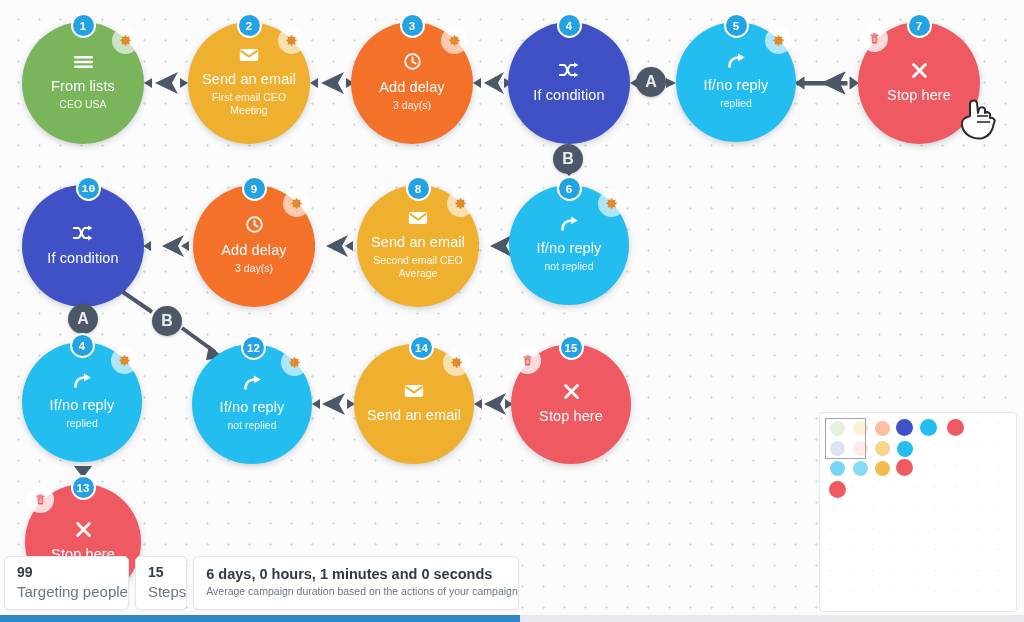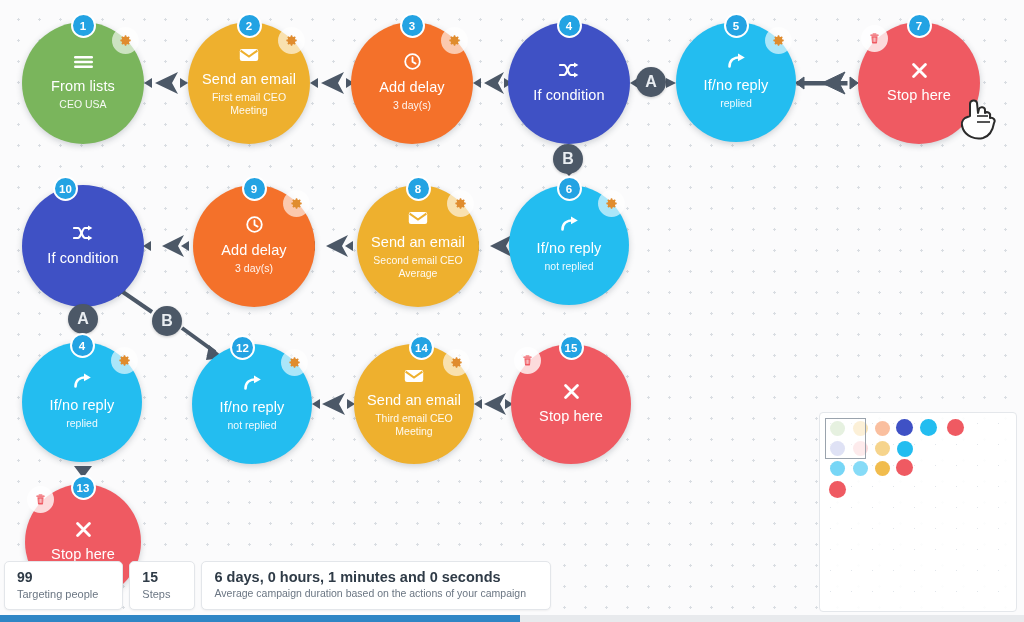--- a/index.html
+++ b/index.html
@@ -130,28 +130,28 @@
     bottom: 12px;
     display: flex;
     align-items: stretch;
     gap: 6px;
     z-index: 60;
   }
   .stat-card {
     background: #ffffff;
     border: 1px solid #e3e6ea;
     border-radius: 5px;
-    padding: 7px 24px 8px 12px;
+    padding: 7px 0 8px 12px;
     box-shadow: 0 1px 2px rgba(0,0,0,0.05);
     display: flex;
     flex-direction: column;
     justify-content: center;
   }
   .stat-value { font-size: 14px; font-weight: bold; color: #2f3b47; line-height: 1.2; }
-  .stat-label { font-size: 11px; color: #6b7683; line-height: 1.3; margin-top: 1px; }
+  .stat-label { font-size: 15px; color: #6b7683; line-height: 1.3; margin-top: 1px; }
   .stat-card.wide .stat-value { font-size: 14.5px; }
   .stat-card.wide .stat-label { font-size: 10.5px; }
 
   
   #minimap {
     position: absolute;
     left: 819px;
     top: 412px;
     width: 198px;
     height: 200px;
@@ -396,21 +396,21 @@
         <span class="n-icon">
           <svg width="20" height="16" viewBox="0 0 20 16">
             <path d="M1 3 L5 3 C8 3 9 13 12 13 L17 13" fill="none" stroke="#ffffff" stroke-width="2.2" stroke-linecap="round"></path>
             <path d="M1 13 L5 13 C8 13 9 3 12 3 L17 3" fill="none" stroke="#ffffff" stroke-width="2.2" stroke-linecap="round"></path>
             <path d="M15 0.4 L19.4 3 L15 5.6 Z" fill="#ffffff"></path>
             <path d="M15 10.4 L19.4 13 L15 15.6 Z" fill="#ffffff"></path>
           </svg>
         </span>
         <span class="n-title">If condition</span>
       </div>
-      <div class="num-badge" style="left: 53px; top: 176px;">10</div>
+      <div class="num-badge" style="left: 76px; top: 176px; font-family: Liberation Mono, monospace;">10</div>
       <div class="node" style="left: 193px; top: 185px; width: 122px; height: 122px; background: rgb(244, 113, 42);">
         <span class="n-icon">
           <svg width="17" height="17" viewBox="0 0 17 17">
             <circle cx="8.5" cy="8.5" r="7.3" fill="none" stroke="#ffffff" stroke-width="1.8"></circle>
             <path d="M8.5 4.4 L8.5 8.8 L11.6 10.6" fill="none" stroke="#ffffff" stroke-width="1.8" stroke-linecap="round"></path>
           </svg>
         </span>
         <span class="n-title">Add delay</span>
         <span class="n-sub">3 day(s)</span>
       </div>
@@ -475,36 +475,35 @@
       <div class="node" style="left: 192px; top: 344px; width: 120px; height: 120px; background: rgb(35, 189, 240);">
         <span class="n-icon">
           <svg width="19" height="15" viewBox="0 0 19 15">
             <path d="M2.5 13.5 C2.5 7 7 4.2 13 4.2" fill="none" stroke="#ffffff" stroke-width="2.6" stroke-linecap="round"></path>
             <path d="M11 0.4 L17.8 4.4 L11 8.2 Z" fill="#ffffff"></path>
           </svg>
         </span>
         <span class="n-title">If/no reply</span>
         <span class="n-sub">not replied</span>
       </div>
-      <div class="num-badge" style="left: 230px; top: 335px;">12</div>
+      <div class="num-badge" style="left: 241px; top: 335px;">12</div>
       <div class="gear-badge" style="left: 280.5px; top: 348.5px;">
         <svg viewBox="0 0 20 20">
           <path fill="#e08c2e" d="M10 6.3a3.7 3.7 0 1 0 0 7.4 3.7 3.7 0 0 0 0-7.4zm0 5.6a1.9 1.9 0 1 1 0-3.8 1.9 1.9 0 0 1 0 3.8z"></path>
           <path fill="#e08c2e" d="M17.4 8.6l-1.5-.3a6 6 0 0 0-.6-1.4l.9-1.2a.7.7 0 0 0-.1-.9l-.9-.9a.7.7 0 0 0-.9-.1l-1.2.9a6 6 0 0 0-1.4-.6l-.3-1.5a.7.7 0 0 0-.7-.6h-1.3a.7.7 0 0 0-.7.6l-.3 1.5a6 6 0 0 0-1.4.6l-1.2-.9a.7.7 0 0 0-.9.1l-.9.9a.7.7 0 0 0-.1.9l.9 1.2a6 6 0 0 0-.6 1.4l-1.5.3a.7.7 0 0 0-.6.7v1.3c0 .3.2.6.6.7l1.5.3c.1.5.3 1 .6 1.4l-.9 1.2a.7.7 0 0 0 .1.9l.9.9c.2.2.6.3.9.1l1.2-.9c.4.3.9.5 1.4.6l.3 1.5c.1.4.4.6.7.6h1.3c.3 0 .6-.2.7-.6l.3-1.5c.5-.1 1-.3 1.4-.6l1.2.9c.3.2.7.1.9-.1l.9-.9a.7.7 0 0 0 .1-.9l-.9-1.2c.3-.4.5-.9.6-1.4l1.5-.3c.4-.1.6-.4.6-.7V9.3a.7.7 0 0 0-.6-.7z"></path>
         </svg>
       </div>
       <div class="node" style="left: 354px; top: 344px; width: 120px; height: 120px; background: rgb(238, 176, 46);">
         <span class="n-icon">
           <svg width="20" height="14" viewBox="0 0 20 14">
             <rect x="0.8" y="1" width="18.4" height="12" rx="2.2" fill="#ffffff"></rect>
             <path d="M1.6 2.6 L10 8.6 L18.4 2.6" fill="none" stroke="#eeb02e" stroke-width="2"></path>
           </svg>
         </span>
         <span class="n-title">Send an email</span>
-        <span class="n-sub">Third email CEO Meeting</span>
       </div>
       <div class="num-badge" style="left: 409px; top: 335px;">14</div>
       <div class="gear-badge" style="left: 442.5px; top: 348.5px;">
         <svg viewBox="0 0 20 20">
           <path fill="#e08c2e" d="M10 6.3a3.7 3.7 0 1 0 0 7.4 3.7 3.7 0 0 0 0-7.4zm0 5.6a1.9 1.9 0 1 1 0-3.8 1.9 1.9 0 0 1 0 3.8z"></path>
           <path fill="#e08c2e" d="M17.4 8.6l-1.5-.3a6 6 0 0 0-.6-1.4l.9-1.2a.7.7 0 0 0-.1-.9l-.9-.9a.7.7 0 0 0-.9-.1l-1.2.9a6 6 0 0 0-1.4-.6l-.3-1.5a.7.7 0 0 0-.7-.6h-1.3a.7.7 0 0 0-.7.6l-.3 1.5a6 6 0 0 0-1.4.6l-1.2-.9a.7.7 0 0 0-.9.1l-.9.9a.7.7 0 0 0-.1.9l.9 1.2a6 6 0 0 0-.6 1.4l-1.5.3a.7.7 0 0 0-.6.7v1.3c0 .3.2.6.6.7l1.5.3c.1.5.3 1 .6 1.4l-.9 1.2a.7.7 0 0 0 .1.9l.9.9c.2.2.6.3.9.1l1.2-.9c.4.3.9.5 1.4.6l.3 1.5c.1.4.4.6.7.6h1.3c.3 0 .6-.2.7-.6l.3-1.5c.5-.1 1-.3 1.4-.6l1.2.9c.3.2.7.1.9-.1l.9-.9a.7.7 0 0 0 .1-.9l-.9-1.2c.3-.4.5-.9.6-1.4l1.5-.3c.4-.1.6-.4.6-.7V9.3a.7.7 0 0 0-.6-.7z"></path>
         </svg>
       </div>
       <div class="node" style="left: 511px; top: 344px; width: 120px; height: 120px; background: rgb(239, 90, 98);">
         <span class="n-icon">

